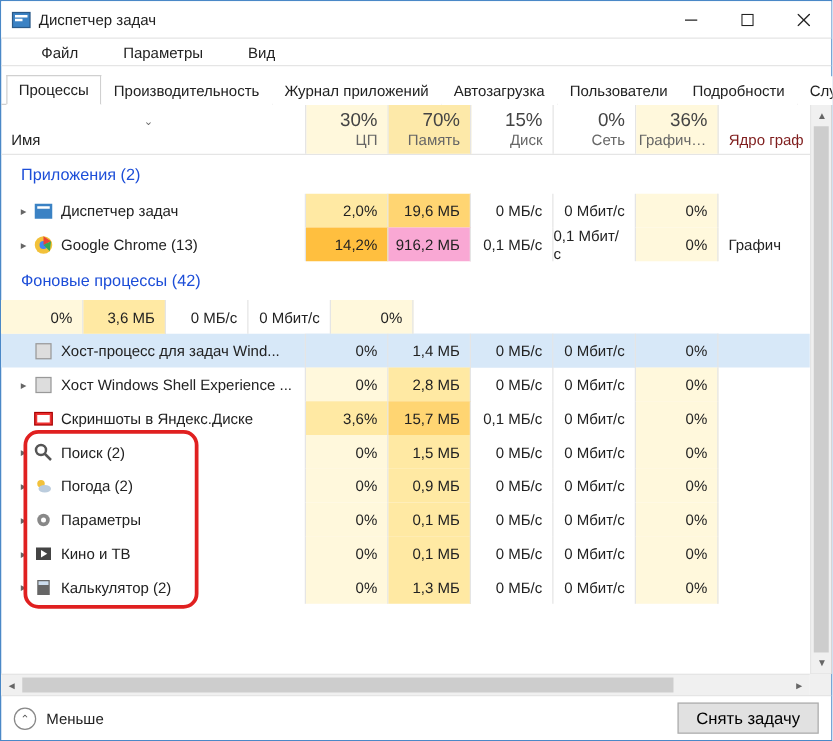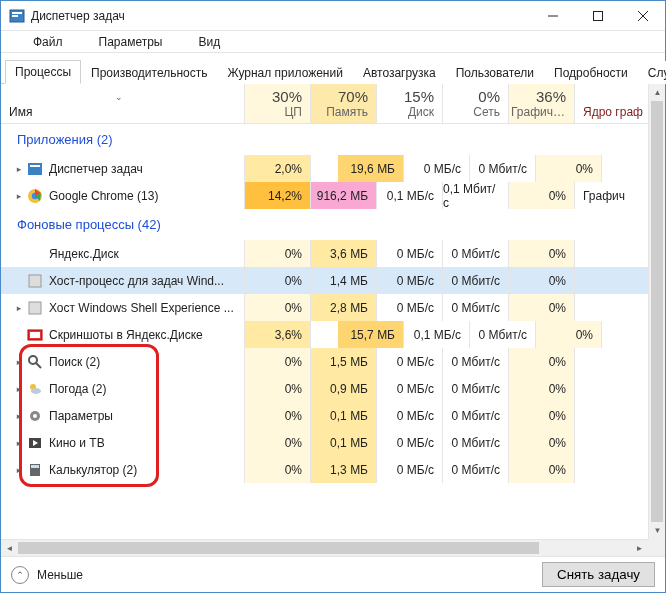--- a/index.html
+++ b/index.html
@@ -132,21 +132,21 @@
   }
   .row .extra { flex:1; padding-left:8px; display:flex; align-items:center; }
   .row.selected { background: #d7e8f8; }
   .row.selected .val { background: #d7e8f8 !important; }
 
   
   .heat-cpu-base { background: #fff8dc; }
   .heat-mem-base { background: #fde9a9; }
   .heat-0 { background: #fff8dc; }
   .heat-1 { background: #ffe9a3; }
-  .heat-2 { background: #ffd572; margin-left: 27px; }
+  .heat-2 { background: #ffd572; }
   .heat-3 { background: #ffbf3f; }
   .heat-4 { background: #f9a8d4; }
 
   .footer {
     border-top: 1px solid #e5e5e5;
     height: 36px; display:flex; align-items:center;
     padding: 0 10px;
   }
   .fewer {
     display:flex; align-items:center; cursor:pointer;
@@ -285,27 +285,20 @@
           </div>
           <div class="val heat-3">14,2%</div>
           <div class="val heat-4">916,2 МБ</div>
           <div class="val ">0,1 МБ/с</div>
           <div class="val ">0,1 Мбит/с</div>
           <div class="val heat-0">0%</div>
           <div class="extra">Графич</div>
         </div>
         <div class="grp">Фоновые процессы (42)</div>
         <div class="row">
-          <div class="name">
-            <span class="exp"></span>
-            <span class="pico">
-              <svg viewBox="0 0 16 16" width="16" height="16"></svg>
-            </span>
-            <span class="txt-ellipsis">Яндекс.Диск</span>
-          </div>
           <div class="val heat-0">0%</div>
           <div class="val heat-1">3,6 МБ</div>
           <div class="val ">0 МБ/с</div>
           <div class="val ">0 Мбит/с</div>
           <div class="val heat-0">0%</div>
           <div class="extra"></div>
         </div>
         <div class="row selected">
           <div class="name">
             <span class="exp"></span>

